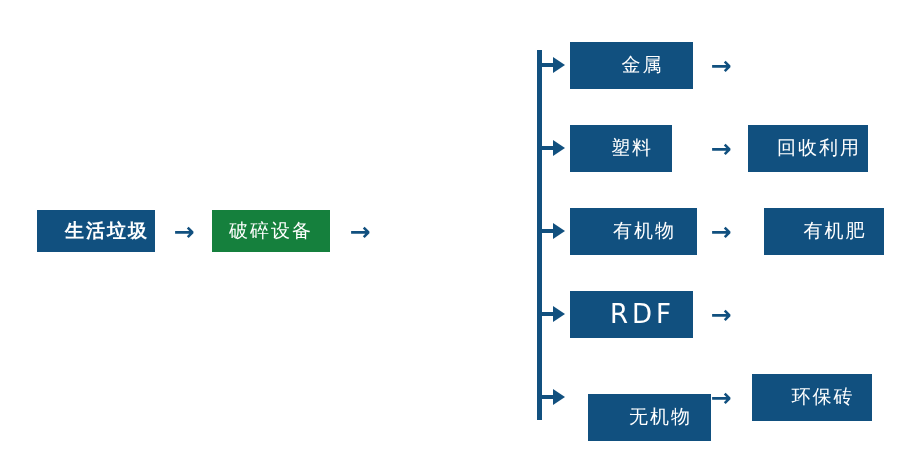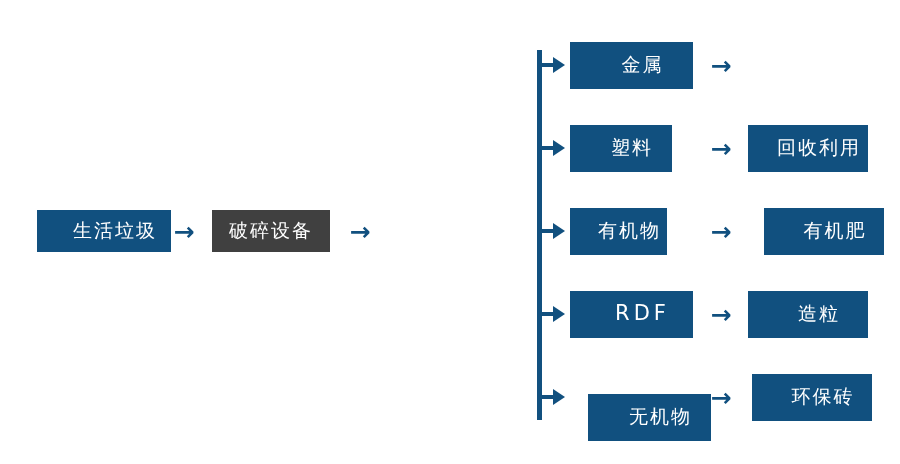--- a/index.html
+++ b/index.html
@@ -29,29 +29,29 @@
     justify-content: center;
     box-sizing: border-box;
     color: #ffffff;
     font-size: 19px;
     letter-spacing: 2px;
     line-height: 1;
     white-space: nowrap;
     font-family: "DejaVu Sans", "Liberation Sans", sans-serif;
   }
   .node.blue  { background: #11507f; padding-left: 22px; }
-  .node.red   { background: #404040; }
+  .node.red   { background: #15803d; }
 
   .node-label {
     display: block;
     transform: translateY(-1px);
   }
   .node.latin .node-label {
     letter-spacing: 4px;
-    font-size: 21px;
+    font-size: 26px;
   }
 
   
   .arrow {
     position: absolute;
     color: #11507f;
     font-size: 25px;
     line-height: 1;
     display: flex;
     align-items: center;
@@ -80,21 +80,21 @@
     border-top: 8px solid transparent;
     border-bottom: 8px solid transparent;
     border-left: 12px solid #11507f;
   }
 </style>
 </head>
 <body>
 
 <div id="diagram">
 
-  <div class="node blue" style="left:37px; top:210px; width:134px; height:42px;">
+  <div class="node blue" style="left:37px; top:210px; width:118px; height:42px;font-weight:bold;">
     <span class="node-label">生活垃圾</span>
   </div>
 
   <div class="arrow" style="left:160px; top:210px; width:48px; height:42px;">
     <span>→</span>
   </div>
 
   <div class="node red" style="left:212px; top:210px; width:118px; height:42px;">
     <span class="node-label">破碎设备</span>
   </div>
@@ -129,21 +129,21 @@
     <span>→</span>
   </div>
 
   <div class="node blue" style="left:748px; top:125px; width:120px; height:47px;">
     <span class="node-label">回收利用</span>
   </div>
 
   <div class="branch-stub" style="left:540px; top:229px; width:17px;"></div>
   <div class="branch-head" style="left:553px; top:223px;"></div>
 
-  <div class="node blue" style="left:570px; top:208px; width:97px; height:47px;">
+  <div class="node blue" style="left:570px; top:208px; width:127px; height:47px;">
     <span class="node-label">有机物</span>
   </div>
 
   <div class="arrow" style="left:697px; top:208px; width:48px; height:47px;">
     <span>→</span>
   </div>
 
   <div class="node blue" style="left:748px; top:208px; width:120px; height:47px;margin-left:16px;">
     <span class="node-label">有机肥</span>
   </div>
@@ -152,23 +152,20 @@
   <div class="branch-head" style="left:553px; top:306px;"></div>
 
   <div class="node blue latin" style="left:570px; top:291px; width:123px; height:47px;">
     <span class="node-label">RDF</span>
   </div>
 
   <div class="arrow" style="left:697px; top:291px; width:48px; height:47px;">
     <span>→</span>
   </div>
 
-  <div class="node blue" style="left:748px; top:291px; width:120px; height:47px;">
-    <span class="node-label">造粒</span>
-  </div>
 
   <div class="branch-stub" style="left:540px; top:395px; width:17px;"></div>
   <div class="branch-head" style="left:553px; top:389px;"></div>
 
   <div class="node blue" style="left:570px; top:394px; width:123px; height:47px;margin-left:18px;">
     <span class="node-label">无机物</span>
   </div>
 
   <div class="arrow" style="left:697px; top:374px; width:48px; height:47px;">
     <span>→</span>

